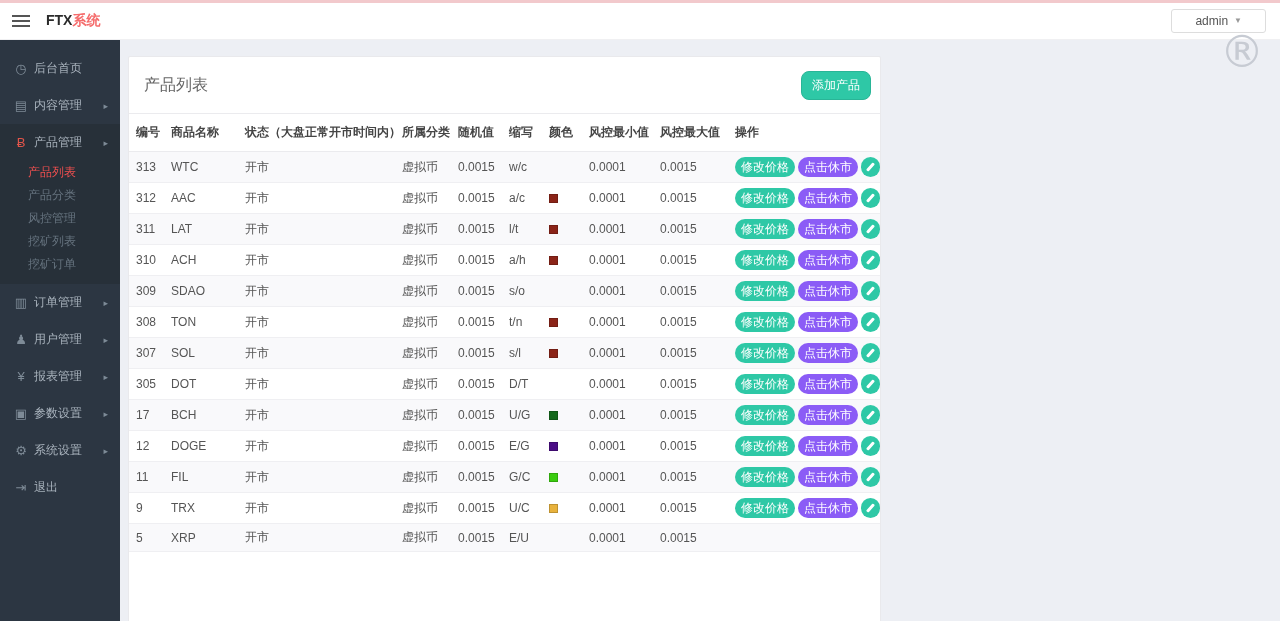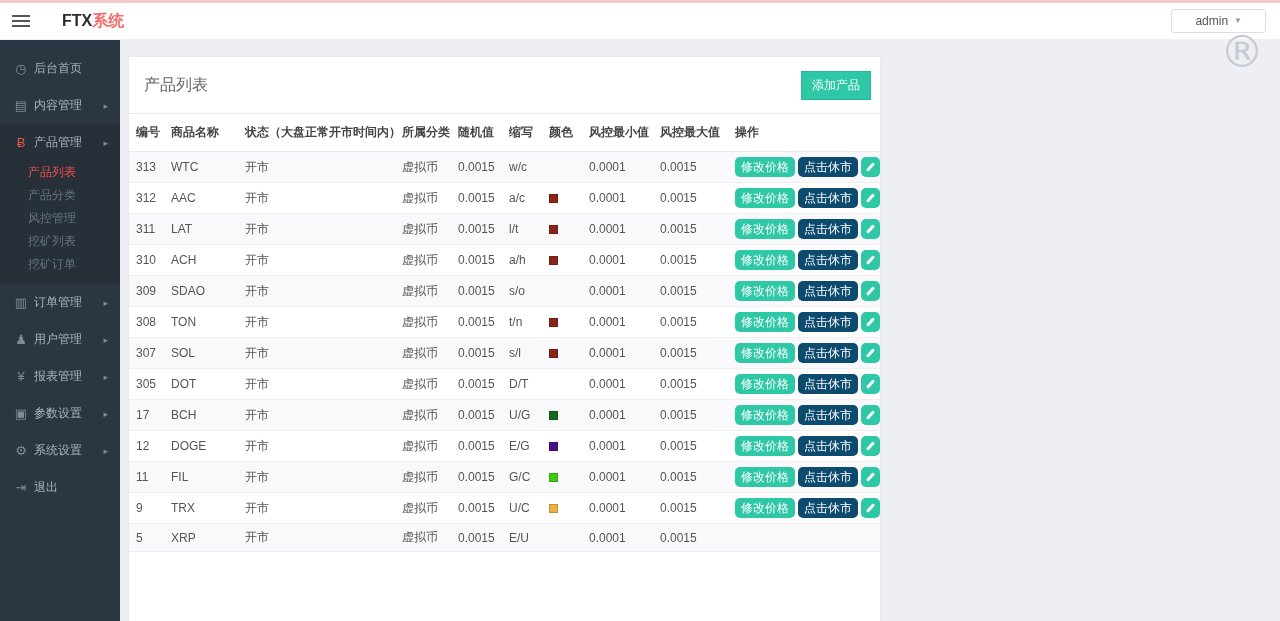--- a/index.html
+++ b/index.html
@@ -9,21 +9,21 @@
     background:#EDEFF4; position:relative; font-size:12px; color:#555;
   }
   
   .topline { position:absolute; top:0; left:0; width:1280px; height:3px; background:#F2C9CC; z-index:40; }
   
   .header { position:absolute; top:3px; left:0; width:1280px; height:37px; background:#fff;
             border-bottom:1px solid #f0f0f2; z-index:30; display:flex; align-items:center; }
   .hamburger { margin-left:12px; width:18px; height:12px; display:flex; flex-direction:column;
                justify-content:space-between; cursor:pointer; }
   .hamburger span { display:block; width:18px; height:2px; background:#555; }
-  .logo { margin-left:32px; font-size:16px; font-weight:bold; color:#2b2b2b; }
+  .logo { margin-left:16px; font-size:14px; font-weight:bold; color:#2b2b2b; }
   .logo .suffix { color:#F56C6C; }
   .admin-btn { position:absolute; right:14px; top:6px; height:24px; padding:0 23px; border:1px solid #ddd;
                border-radius:3px; background:#fff; color:#555; font-size:12px; display:flex;
                align-items:center; gap:6px; cursor:pointer; }
   .caret { color:#999; font-size:8px; line-height:1; }
   .watermark { position:absolute; top:30px; right:16px; font-size:44px; line-height:1;
                color:#C7CBD3; z-index:35; font-family:"DejaVu Sans", sans-serif; }
   
   .sidebar { position:absolute; top:40px; left:0; bottom:0; width:120px; background:#2C3642; z-index:20;
              padding-top:10px; }
@@ -37,33 +37,33 @@
                   color:#66737F; cursor:pointer; }
   .submenu-item.active { color:#EF4F4F; }
   .submenu { padding-bottom:8px; }
   
   .main { position:absolute; top:40px; left:120px; right:0; bottom:0; background:#EDEFF4; }
   .card { position:absolute; top:16px; left:8px; width:753px; height:640px; background:#fff;
           border:1px solid #e9e9ec; border-radius:2px; }
   .card-head { display:flex; justify-content:space-between; align-items:center; padding:14px 9px 13px 15px; }
   .card-title { font-size:16px; color:#666; }
   .add-btn { background:#2EC8A6; border:1px solid #29b597; color:#fff; font-size:12px; padding:5px 10px;
-             border-radius:0; cursor:pointer; }
+             border-radius:8px; cursor:pointer; }
   table { width:100%; border-collapse:collapse; font-size:12px; color:#555; table-layout:fixed; }
   thead th { text-align:left; font-weight:bold; color:#454545; padding:10px 4px;
              border-top:1px solid #ebebee; border-bottom:1px solid #ebebee; white-space:nowrap; overflow:hidden; }
   tbody td { padding:5px 4px; height:28px; border-bottom:1px solid #efeff2; white-space:nowrap; overflow:hidden; }
   thead th:first-child, tbody td:first-child { padding-left:7px; }
   tbody tr:nth-child(odd) { background:#F9F9FB; }
   .swatch { display:inline-block; width:9px; height:9px; border:1px solid rgba(0,0,0,0.18); vertical-align:middle; }
-  .btn { display:inline-flex; align-items:center; justify-content:center; border:none; border-radius:5px;
+  .btn { display:inline-flex; align-items:center; justify-content:center; border:none; border-radius:10px;
          color:#fff; font-size:12px; padding:4px 6px; margin-right:3px; cursor:pointer; vertical-align:middle;
          height:20px; }
   .btn-teal { background:#2EC8A6; }
-  .btn-red  { background:#0c4a6e; }
+  .btn-red  { background:#8b5cf6; }
   .icon-btn { width:19px; padding:0; }
   
   .pencil-glyph { display:inline-block; width:3px; height:10px; background:#fff; border-radius:1px;
                   transform:rotate(42deg); }
 </style>
 </head>
 <body>
 
 <div class="topline"></div>
 

